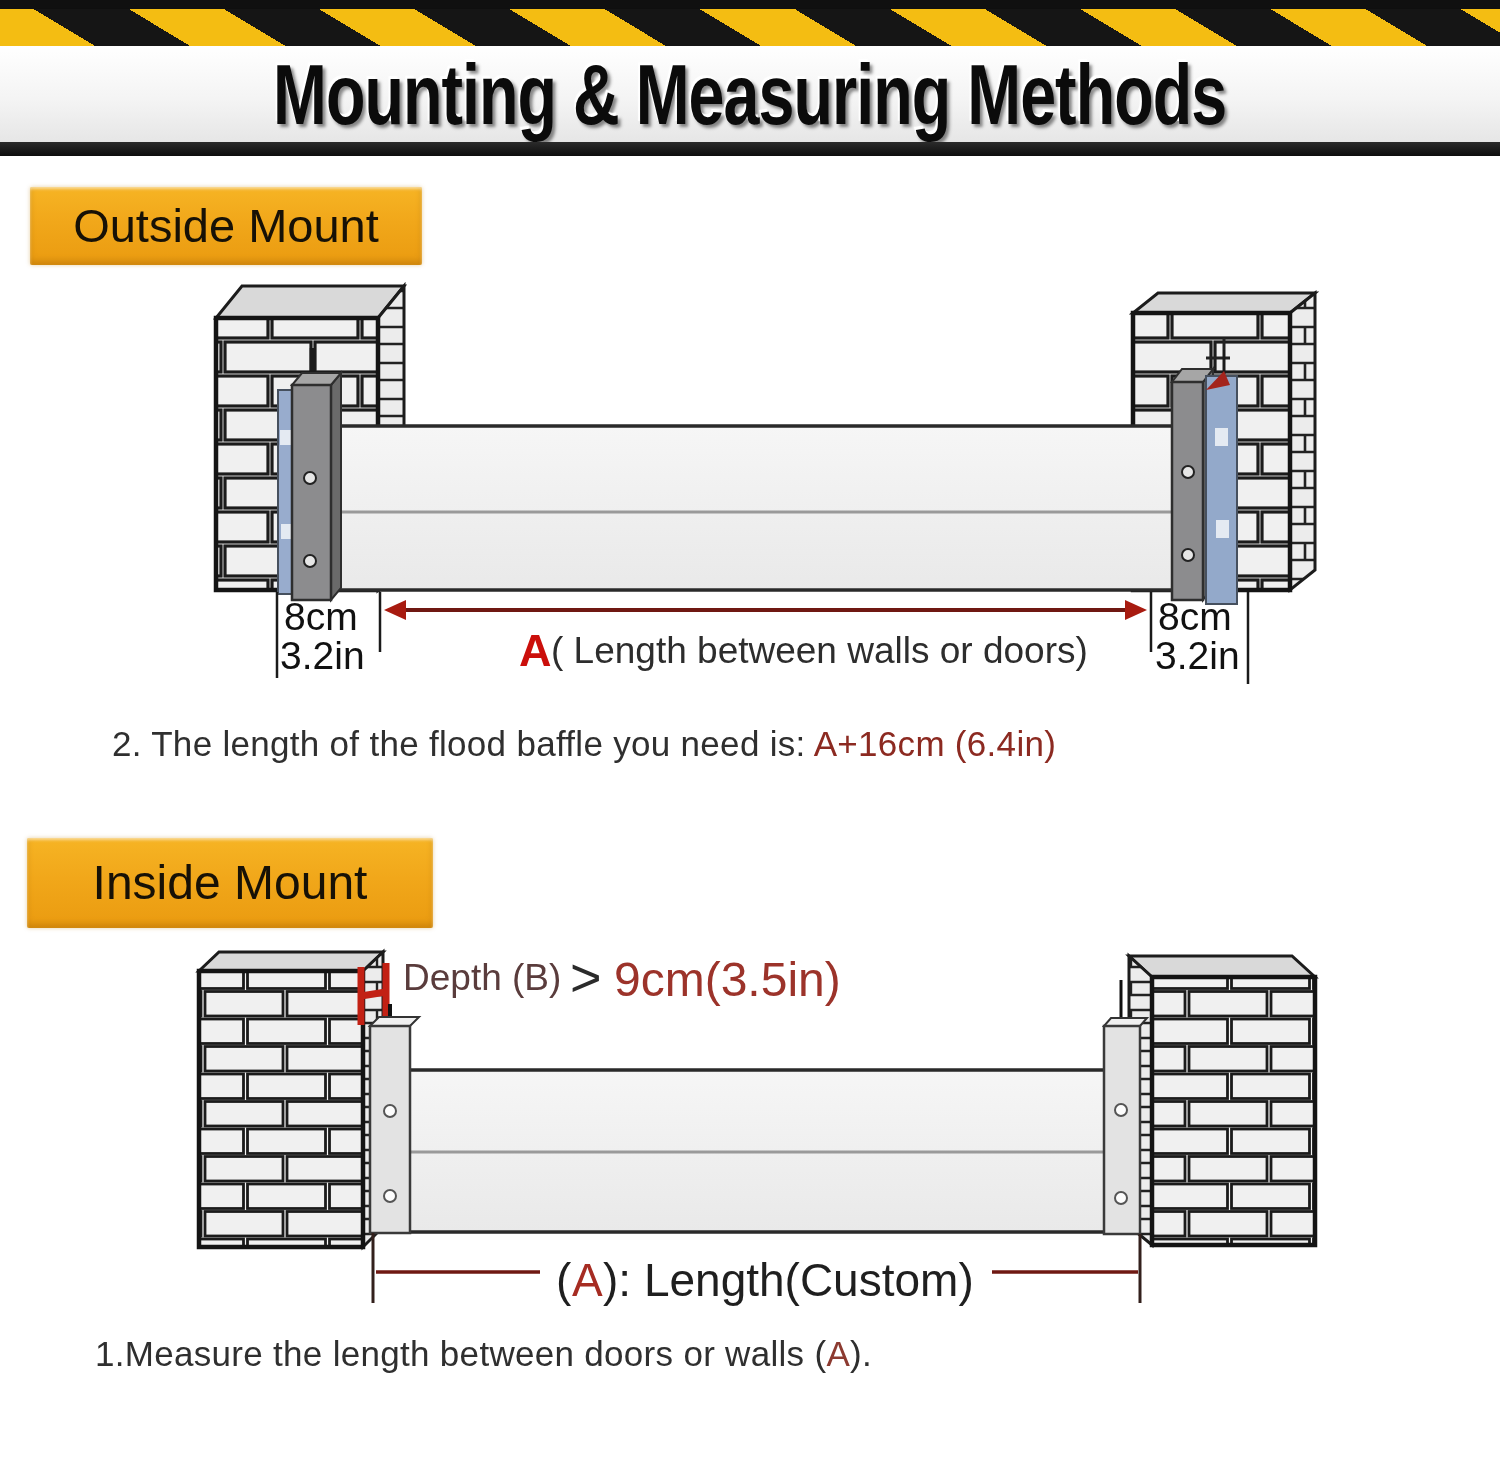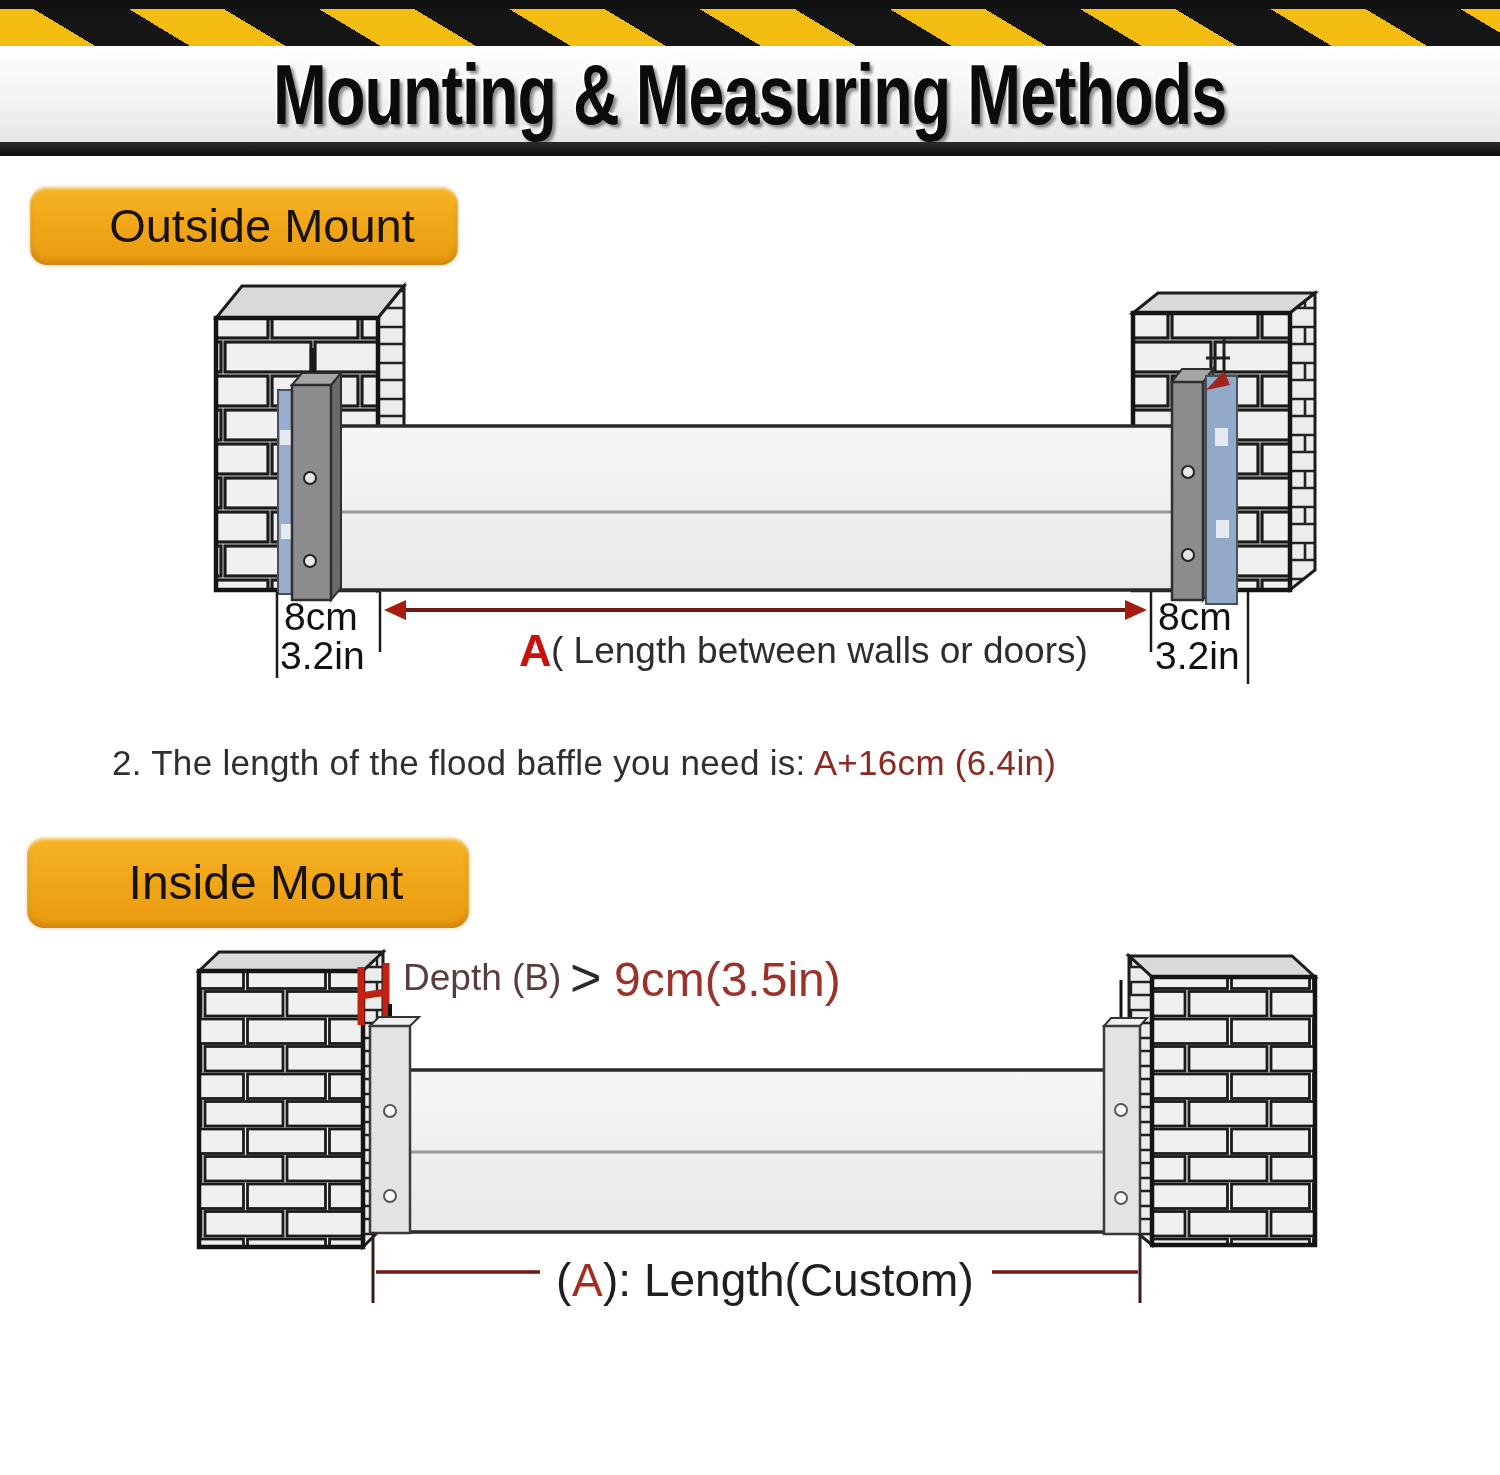--- a/index.html
+++ b/index.html
@@ -22,24 +22,24 @@
   .title{
     display:inline-block;font-size:68px;font-weight:700;letter-spacing:-1px;color:#0b0b0b;
     transform:scale(0.95,1.24);
     text-shadow:-2px -2px 1px #ffffff, 3px 3px 3px rgba(0,0,0,.45);
     white-space:nowrap;
   }
   .divider{position:absolute;left:0;top:142px;width:1500px;height:14px;
     background:linear-gradient(180deg,#2b2b2b,#0d0d0d);}
   
   .badge{
-    position:absolute;border-radius:17px;text-align:center;
+    position:absolute;border-radius:2px;text-align:center;
     background:linear-gradient(180deg,#f6b424 0%,#f1a71a 45%,#ea9b10 100%);
     box-shadow:inset 0 2px 3px rgba(255,255,255,.55), inset 0 -4px 6px rgba(150,90,0,.35), 0 0 4px rgba(180,120,0,.35);
-    color:#171106;white-space:nowrap;padding-left:36px;
+    color:#171106;white-space:nowrap;
   }
   .badge1{left:30px;top:187px;width:392px;height:78px;line-height:78px;font-size:47px;}
   .badge2{left:27px;top:838px;width:406px;height:90px;line-height:90px;font-size:48px;}
   
   svg.diagram{position:absolute;left:0;width:1500px;display:block;}
   svg text{font-family:"Liberation Sans", sans-serif;}
   
   .step{position:absolute;margin:0;font-size:35px;color:#2f2f2f;white-space:nowrap;letter-spacing:.3px;}
   .red-a{color:#8c3a30;}
   .red-t{color:#8c2a21;}
@@ -139,21 +139,21 @@
     <polygon points="1147,610 1125,600 1125,620" fill="#a81b10"></polygon>
 
     <text x="284" y="630" font-size="39" fill="#111">8cm</text>
     <text x="280" y="669" font-size="39" fill="#111">3.2in</text>
     <text x="1158" y="630" font-size="39" fill="#111">8cm</text>
     <text x="1155" y="669" font-size="39" fill="#111">3.2in</text>
     <text x="519" y="666" font-size="45" font-weight="bold" fill="#cb0f0b">A</text>
     <text x="551" y="663" font-size="37" fill="#2d2d2d">( Length between walls or doors)</text>
   </svg>
 
-  <p class="step" style="left:112px;top:743px"><span>2. The length of the flood baffle you need is: </span><span class="red-t">A+16cm (6.4in)</span></p>
+  <p class="step" style="left:112px;top:724px"><span>2. The length of the flood baffle you need is: </span><span class="red-t">A+16cm (6.4in)</span></p>
 
   <div class="badge badge2">
     <span>Inside Mount</span>
   </div>
 
   <svg class="diagram" style="top:940px;height:400px" viewBox="0 940 1500 400">
     <defs>
       <pattern id="brickS" width="82" height="55" patternUnits="userSpaceOnUse">
         <rect width="82" height="55" fill="#f6f6f6"></rect>
         <g stroke="#1b1b1b" stroke-width="2.8" fill="#f0f0f0">
@@ -215,14 +215,15 @@
       <line x1="373" y1="1233" x2="373" y2="1303" stroke="#33201c" stroke-width="3"></line>
       <line x1="1140" y1="1234" x2="1140" y2="1303" stroke="#33201c" stroke-width="3"></line>
       <line x1="376" y1="1272" x2="540" y2="1272" stroke="#6f1812" stroke-width="3.5"></line>
       <line x1="992" y1="1272" x2="1138" y2="1272" stroke="#6f1812" stroke-width="3.5"></line>
     </g>
     <text x="556" y="1296" font-size="46" fill="#1f1f1f">(</text>
     <text x="572" y="1296" font-size="46" fill="#a62c22">A</text>
     <text x="603" y="1296" font-size="46" fill="#1f1f1f">): Length(Custom)</text>
   </svg>
 
+  <p class="step" style="left:95px;top:1334px"><span>1.Measure the length between doors or walls (</span><span class="red-a">A</span><span>).</span></p>
 
 </div>
 
 </body></html>

